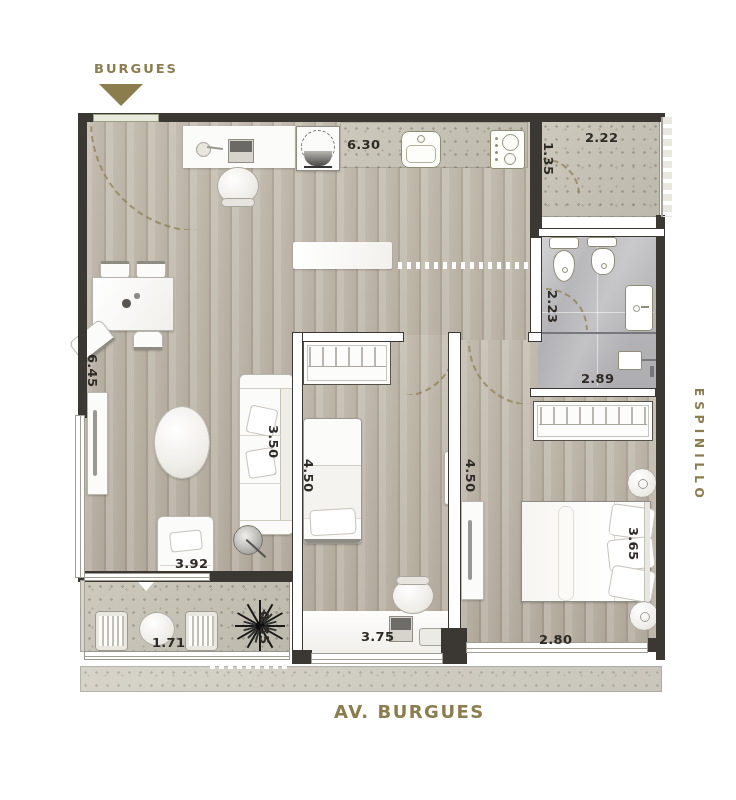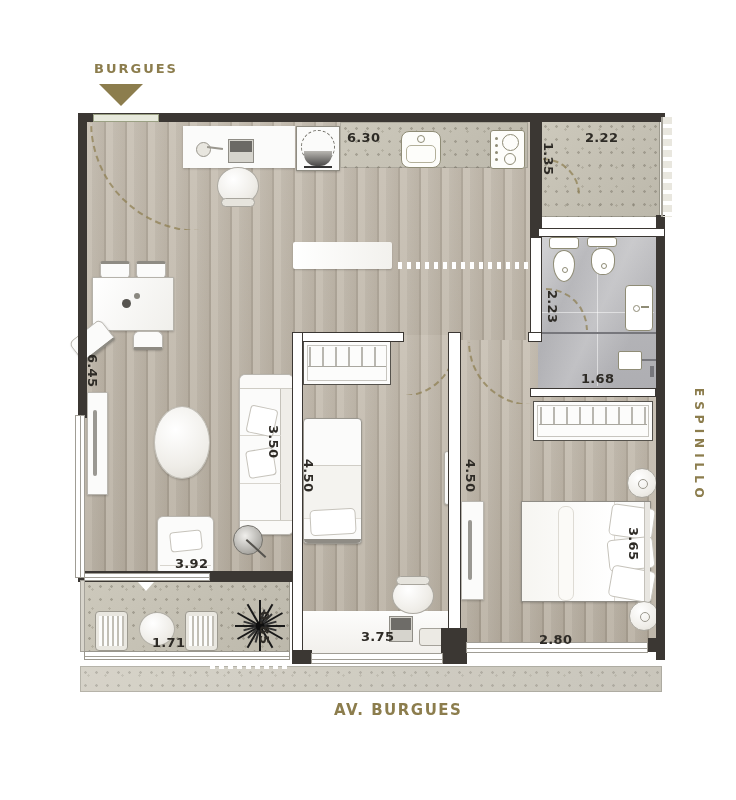--- a/index.html
+++ b/index.html
@@ -46,21 +46,21 @@
   .chairback{position:absolute;background:#e6e4dd;border:1px solid #a8a59d;box-sizing:border-box;border-radius:6px;}
 </style>
 </head>
 <body>
 
 <div id="canvas">
 
   <div class="street abs" style="left:94px;top:61px;font-size:13px;letter-spacing:2px;">BURGUES</div>
   <div class="abs" style="left:99px;top:84px;width:0;height:0;border-left:22px solid transparent;border-right:22px solid transparent;border-top:22px solid #8c7d4d;z-index:6;"></div>
   <div class="street" style="left:706px;top:388px;font-size:12px;letter-spacing:5px;transform:rotate(90deg);transform-origin:0 0;">ESPINILLO</div>
-  <div class="street" style="left:334px;top:701px;font-size:15px;letter-spacing:1.5px;text-align:center;">AV. BURGUES</div>
+  <div class="street" style="left:334px;top:701px;font-size:18px;letter-spacing:1.5px;text-align:center;">AV. BURGUES</div>
 
   <div class="abs concrete" style="left:80px;top:666px;width:582px;height:26px;opacity:.8;"></div>
   <div class="abs wood" style="left:85px;top:120px;width:450px;height:460px;"></div>
   <div class="abs wood" style="left:295px;top:335px;width:165px;height:325px;"></div>
   <div class="abs wood" style="left:460px;top:340px;width:196px;height:305px;"></div>
   <div class="abs concrete" style="left:540px;top:120px;width:120px;height:97px;"></div>
   <div class="abs marble" style="left:538px;top:232px;width:118px;height:156px;"></div>
   <div class="abs tileline" style="left:597px;top:234px;width:1px;height:152px;"></div>
   <div class="abs tileline" style="left:540px;top:312px;width:114px;height:1px;"></div>
   <div class="abs concrete" style="left:84px;top:580px;width:206px;height:76px;"></div>
@@ -254,25 +254,25 @@
   <div class="arcwrap" style="left:468px;top:342px;width:64px;height:62px;">
     <div class="arc" style="left:0;top:-64px;width:128px;height:128px;"></div>
   </div>
   <div class="arcwrap" style="left:546px;top:288px;width:42px;height:42px;">
     <div class="arc" style="left:-42px;top:0;width:84px;height:84px;"></div>
   </div>
   <div class="arcwrap" style="left:543px;top:158px;width:37px;height:37px;">
     <div class="arc" style="left:-37px;top:0;width:74px;height:74px;"></div>
   </div>
 
-  <div class="dim" style="left:347px;top:131px;">6.30</div>
+  <div class="dim" style="left:347px;top:138px;">6.30</div>
   <div class="dim" style="left:585px;top:131px;">2.22</div>
   <div class="dim v" style="left:542px;top:142px;">1.35</div>
   <div class="dim v" style="left:546px;top:290px;">2.23</div>
-  <div class="dim" style="left:581px;top:372px;">1.68</div>
+  <div class="dim" style="left:581px;top:372px;">2.89</div>
   <div class="dim v" style="left:86px;top:354px;">6.45</div>
   <div class="dim v" style="left:267px;top:425px;">3.50</div>
   <div class="dim v" style="left:302px;top:459px;">4.50</div>
   <div class="dim v" style="left:464px;top:459px;">4.50</div>
   <div class="dim" style="left:175px;top:557px;">3.92</div>
   <div class="dim v" style="left:627px;top:527px;">3.65</div>
   <div class="dim" style="left:539px;top:633px;">2.80</div>
   <div class="dim" style="left:152px;top:636px;">1.71</div>
   <div class="dim v" style="left:258px;top:611px;">0.85</div>
   <div class="dim" style="left:361px;top:630px;">3.75</div>

